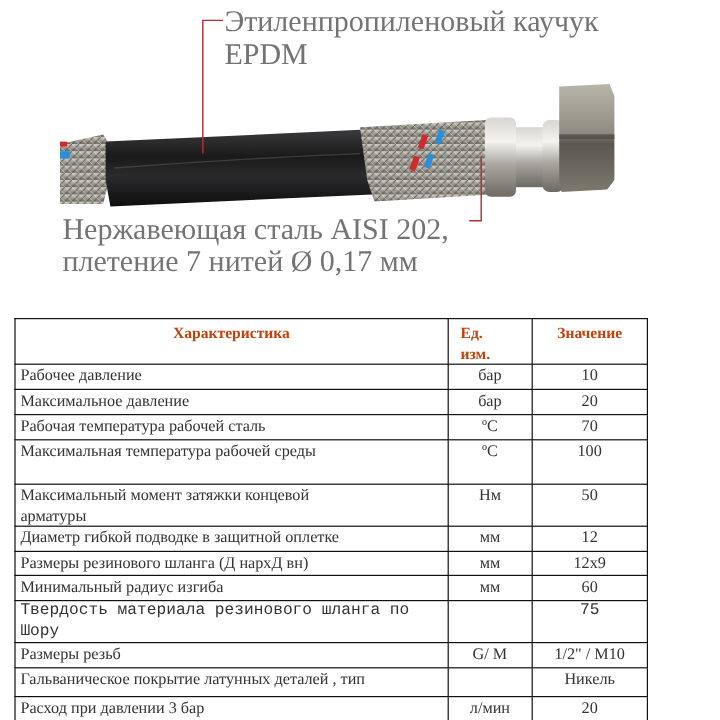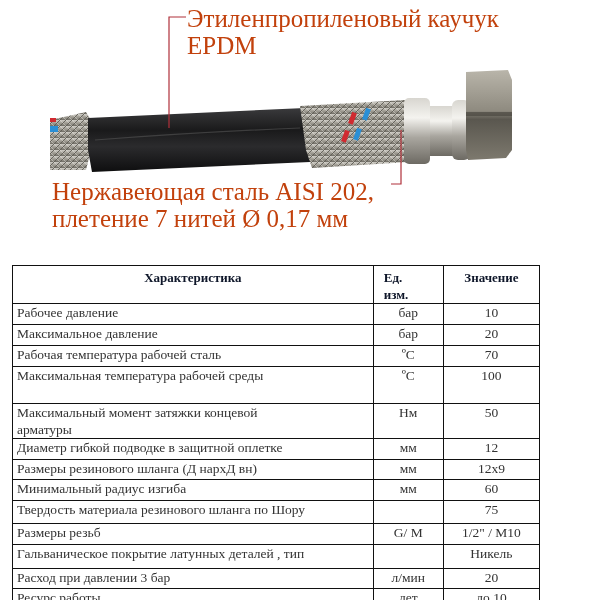--- a/index.html
+++ b/index.html
@@ -1,21 +1,21 @@
 <!DOCTYPE html>
 <html><head>
 <meta charset="utf-8">
 <style>
   html, body { margin:0; padding:0; background:#ffffff; }
   body { width:600px; height:600px; position:relative; overflow:hidden; font-family:"Liberation Serif", serif; color:#111; }
   .abs { position:absolute; }
-  .caption { font-size:25px; line-height:27px; color:#c2410c; white-space:nowrap; }
+  .caption { font-size:25px; line-height:27px; color:#737373; white-space:nowrap; }
   table.spec { position:absolute; left:12px; top:265px; width:528px; border-collapse:collapse; font-family:"Liberation Serif", serif; font-size:13.5px; color:#333; }
   table.spec th, table.spec td { border:1.4px solid #111; padding:0 4px; vertical-align:top; line-height:17px; }
-  table.spec th { font-weight:bold; color:#0f172a; font-size:13px; padding-top:3px; }
+  table.spec th { font-weight:bold; color:#c2410c; font-size:13px; padding-top:3px; }
   table.spec th.c1 { text-align:center; }
   table.spec th.c2 { text-align:left; padding-left:10px; }
   table.spec th.c3 { text-align:center; }
   table.spec td.c2, table.spec td.c3 { text-align:center; }
   .c1 { width:337px; }
   .c2 { width:65px; }
   .c3 { width:98px; }
 </style>
 </head>
 <body>
@@ -135,21 +135,21 @@
     <tr style="height:20px;">
       <td class="c1">Размеры резинового шланга (Д нархД вн)</td>
       <td class="c2">мм</td>
       <td class="c3">12x9</td>
     </tr>
     <tr style="height:21px;">
       <td class="c1">Минимальный радиус изгиба</td>
       <td class="c2">мм</td>
       <td class="c3">60</td>
     </tr>
-    <tr style="height:23px;">
+    <tr style="height:23px;font-family:Liberation Mono, monospace;">
       <td class="c1">Твердость материала резинового шланга по Шору</td>
       <td class="c2"></td>
       <td class="c3">75</td>
     </tr>
     <tr style="height:21px;">
       <td class="c1">Размеры резьб</td>
       <td class="c2">G/ M</td>
       <td class="c3">1/2" / M10</td>
     </tr>
     <tr style="height:24px;">

